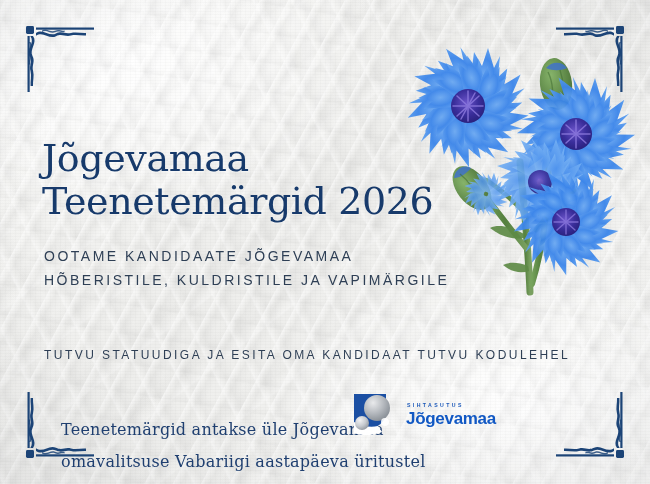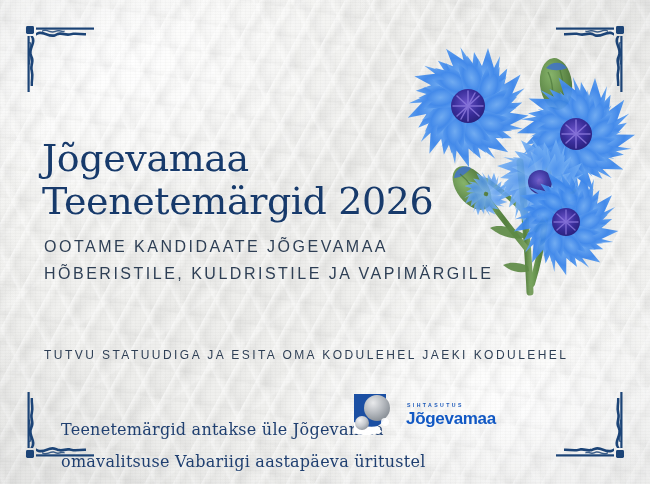--- a/index.html
+++ b/index.html
@@ -86,23 +86,23 @@
     line-height: 1.12;
     letter-spacing: -0.4px;
     font-weight: 400;
     white-space: pre-line;
     text-shadow: 0 1px 0 rgba(255,255,255,.35);
   }
 
   .subhead {
     position: absolute;
     left: 44px;
-    top: 218px;
+    top: 231px;
     color: #2e3f55;
-    font-size: 16px;
+    font-size: 14px;
     line-height: 1.68;
     letter-spacing: 2.5px;
     font-weight: 400;
     white-space: pre-line;
   }
 
   .cta {
     position: absolute;
     left: 44px;
     top: 336px;
@@ -440,21 +440,21 @@
       </g>
     </svg>
   </div>
 
   <h1 class="headline">Jõgevamaa
 Teenetemärgid 2026</h1>
 
   <p class="subhead">OOTAME KANDIDAATE JÕGEVAMAA
 HÕBERISTILE, KULDRISTILE JA VAPIMÄRGILE</p>
 
-  <p class="cta">TUTVU STATUUDIGA JA ESITA OMA KODULEHEL JAEKI KODULEHEL</p>
+  <p class="cta">TUTVU STATUUDIGA JA ESITA OMA KANDIDAAT TUTVU KODULEHEL</p>
 
   <p class="footnote">Teenetemärgid antakse üle Jõgevamaa
 omavalitsuse Vabariigi aastapäeva üritustel</p>
 
   <div class="logo">
     <svg class="logo-mark" viewBox="0 0 46 46" aria-hidden="true">
       <defs>
         <radialGradient id="sphere1" cx="35%" cy="30%" r="70%">
           <stop offset="0%" stop-color="#e9eaec"></stop>
           <stop offset="55%" stop-color="#b8bcc1"></stop>

